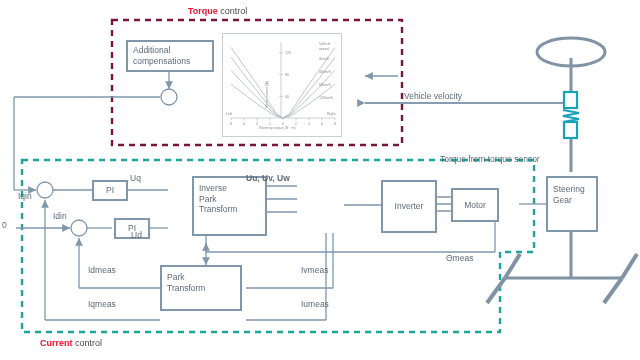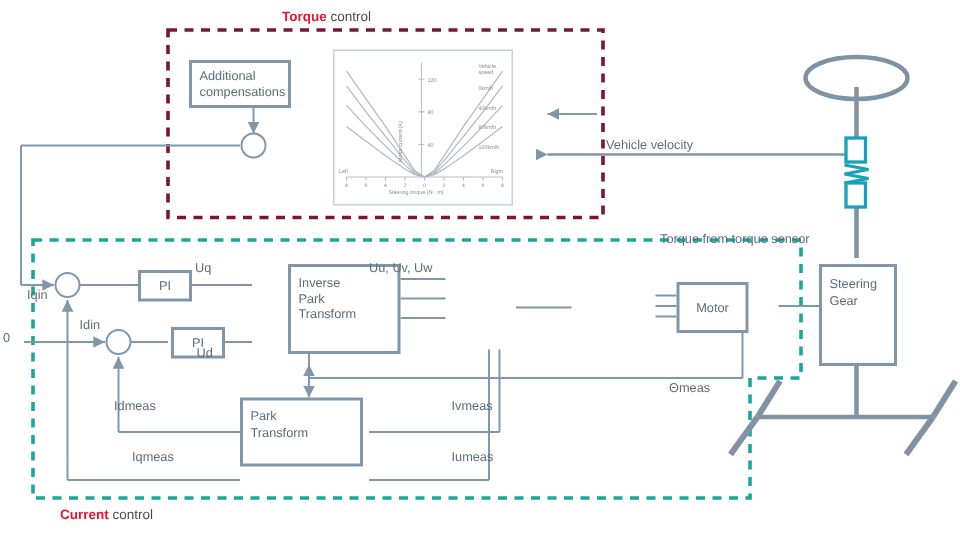--- a/index.html
+++ b/index.html
@@ -116,49 +116,50 @@
     </g>
   </svg>
 
   <div class="grp-title" style="left:188px;top:6px;">
     <b>Torque</b><span> control</span>
   </div>
   <div class="grp-title" style="left:40px;top:338px;">
     <b>Current</b><span> control</span>
   </div>
 
-  <div class="blk" style="left:126px;top:40px;width:68px;height:32px;white-space:pre-line;">Additional
+  <div class="blk" style="left:126px;top:40px;width:88px;height:32px;white-space:pre-line;">Additional
 compensations</div>
 
   <div class="blk" style="left:92px;top:180px;width:36px;height:21px;justify-content:center;padding-left:0;">PI</div>
 
   <div class="blk" style="left:114px;top:218px;width:36px;height:21px;justify-content:center;padding-left:0;">PI</div>
 
   <div class="blk" style="left:168px;top:176px;width:75px;height:60px;align-items:flex-start;padding-top:5px;white-space:pre-line;margin-left:24px;">Inverse
 Park
 Transform</div>
 
 
+  <div class="blk" style="left:381px;top:180px;width:56px;height:53px;justify-content:center;padding-left:0;">Inverter</div>
 
   <div class="blk" style="left:451px;top:188px;width:48px;height:34px;justify-content:center;padding-left:0;">Motor</div>
 
-  <div class="blk" style="left:546px;top:176px;width:52px;height:68px;align-items:flex-start;padding-top:6px;white-space:pre-line;">Steering
+  <div class="blk" style="left:546px;top:176px;width:52px;height:56px;align-items:flex-start;padding-top:6px;white-space:pre-line;">Steering
 Gear</div>
 
   <div class="blk" style="left:160px;top:265px;width:82px;height:46px;align-items:flex-start;padding-top:5px;white-space:pre-line;">Park
 Transform</div>
 
   <div class="lbl" style="left:18px;top:192px;">Iqin</div>
   <div class="lbl" style="left:53px;top:212px;">Idin</div>
   <div class="lbl" style="left:2px;top:221px;">0</div>
   <div class="lbl" style="left:130px;top:174px;">Uq</div>
   <div class="lbl" style="left:131px;top:231px;">Ud</div>
-  <div class="lbl" style="left:246px;top:174px;">Uu, Uv, Uw</div>
+  <div class="lbl" style="left:246px;top:174px;font-weight:bold;">Uu, Uv, Uw</div>
   <div class="lbl" style="left:446px;top:254px;">Θmeas</div>
-  <div class="lbl" style="left:76px;top:266px;">Idmeas</div>
+  <div class="lbl" style="left:88px;top:266px;">Idmeas</div>
   <div class="lbl" style="left:88px;top:300px;">Iqmeas</div>
   <div class="lbl" style="left:301px;top:266px;">Ivmeas</div>
   <div class="lbl" style="left:301px;top:300px;">Iumeas</div>
 
   <div class="ann" style="left:404px;top:70px;">Vehicle velocity</div>
   <div class="ann" style="left:440px;top:133px;">Torque from torque sensor</div>
 
   <div class="chartbox" style="left:222px;top:33px;width:120px;height:104px;">
     <svg width="120" height="104" viewBox="0 0 120 104">
       <g id="chart-axes" stroke="#b9bcc4" stroke-width="0.7" fill="none">

